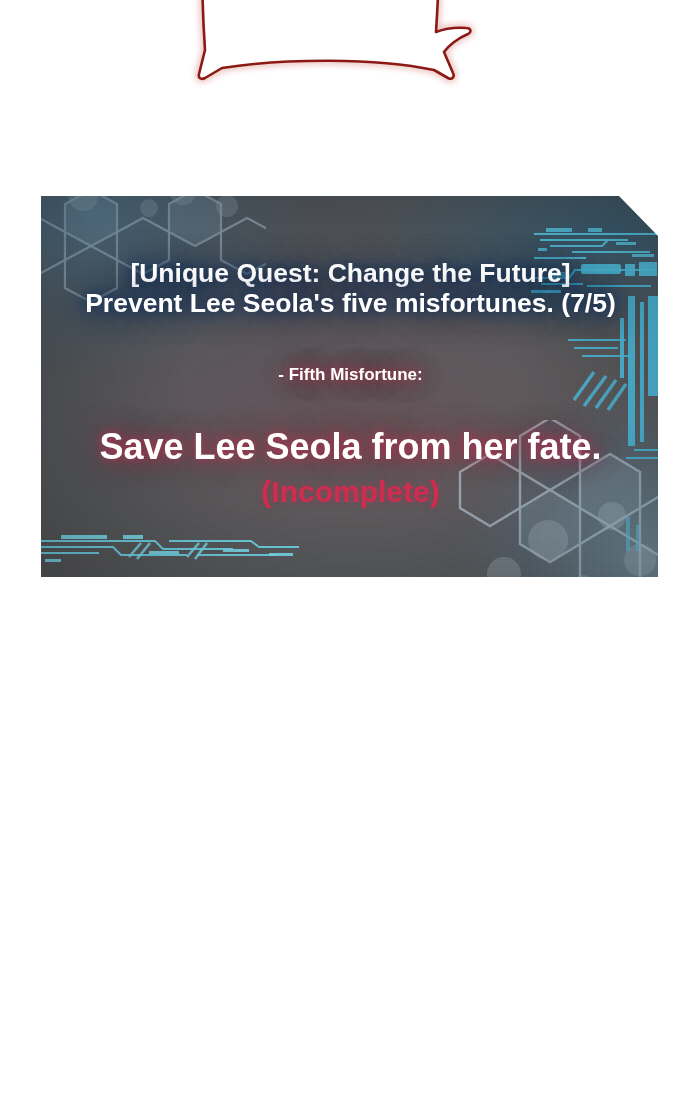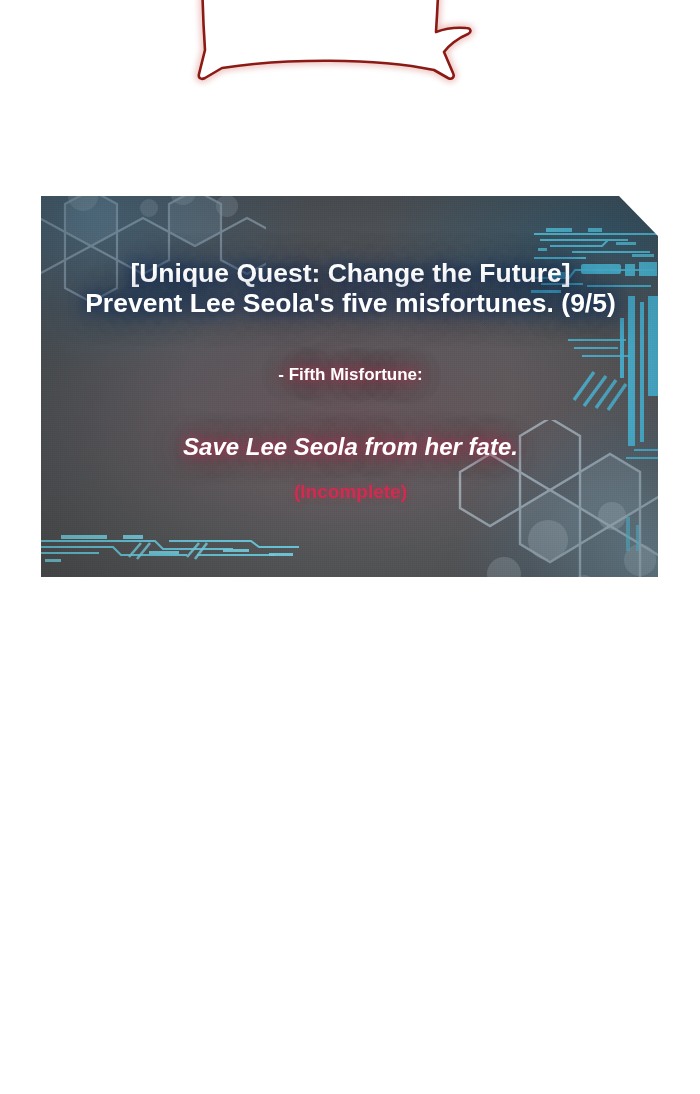--- a/index.html
+++ b/index.html
@@ -106,30 +106,29 @@
   #quest-subhead {
     position: absolute; left: 0; width: 619px; top: 164px;
     font-size: 17px; line-height: 30px;
     text-shadow:
       0 0 10px rgba(178,50,82,0.92),
       0 0 22px rgba(170,46,78,0.66),
       0 0 36px rgba(150,40,70,0.42);
   }
   #quest-objective {
     position: absolute; left: 0; width: 619px; top: 236px;
-    font-size: 24px; line-height: 30px;
+    font-size: 36px; line-height: 30px;
     text-shadow:
       0 0 10px rgba(178,50,82,0.92),
       0 0 22px rgba(170,46,78,0.66),
       0 0 36px rgba(150,40,70,0.42);
-    font-style: italic;
   }
   #quest-status {
     position: absolute; left: 0; width: 619px; top: 282px;
-    font-size: 19px; line-height: 28px;
+    font-size: 30px; line-height: 28px;
     color: #d02c50;
     font-weight: bold;
     font-family: "Liberation Sans", sans-serif;
     white-space: nowrap;
     text-shadow: 0 0 7px rgba(190,40,70,0.45);
   }
 </style>
 </head>
 <body>
 
@@ -307,18 +306,18 @@
       <rect x="40" y="0" width="4" height="34"></rect>
       <rect x="50" y="8" width="3" height="26"></rect>
     </g>
   </svg>
 
   <div id="quest-noise"></div>
   <div id="quest-vignette"></div>
 
   <div id="quest-text">
     <div class="q-line" id="quest-title-1">[Unique Quest: Change the Future]</div>
-    <div class="q-line" id="quest-title-2">Prevent Lee Seola's five misfortunes. (9/5)</div>
+    <div class="q-line" id="quest-title-2">Prevent Lee Seola's five misfortunes. (7/5)</div>
     <div class="q-line" id="quest-subhead">- Fifth Misfortune:</div>
     <div class="q-line" id="quest-objective">Save Lee Seola from her fate.</div>
     <div id="quest-status">(Incomplete)</div>
   </div>
 </div>
 
 </body></html>

